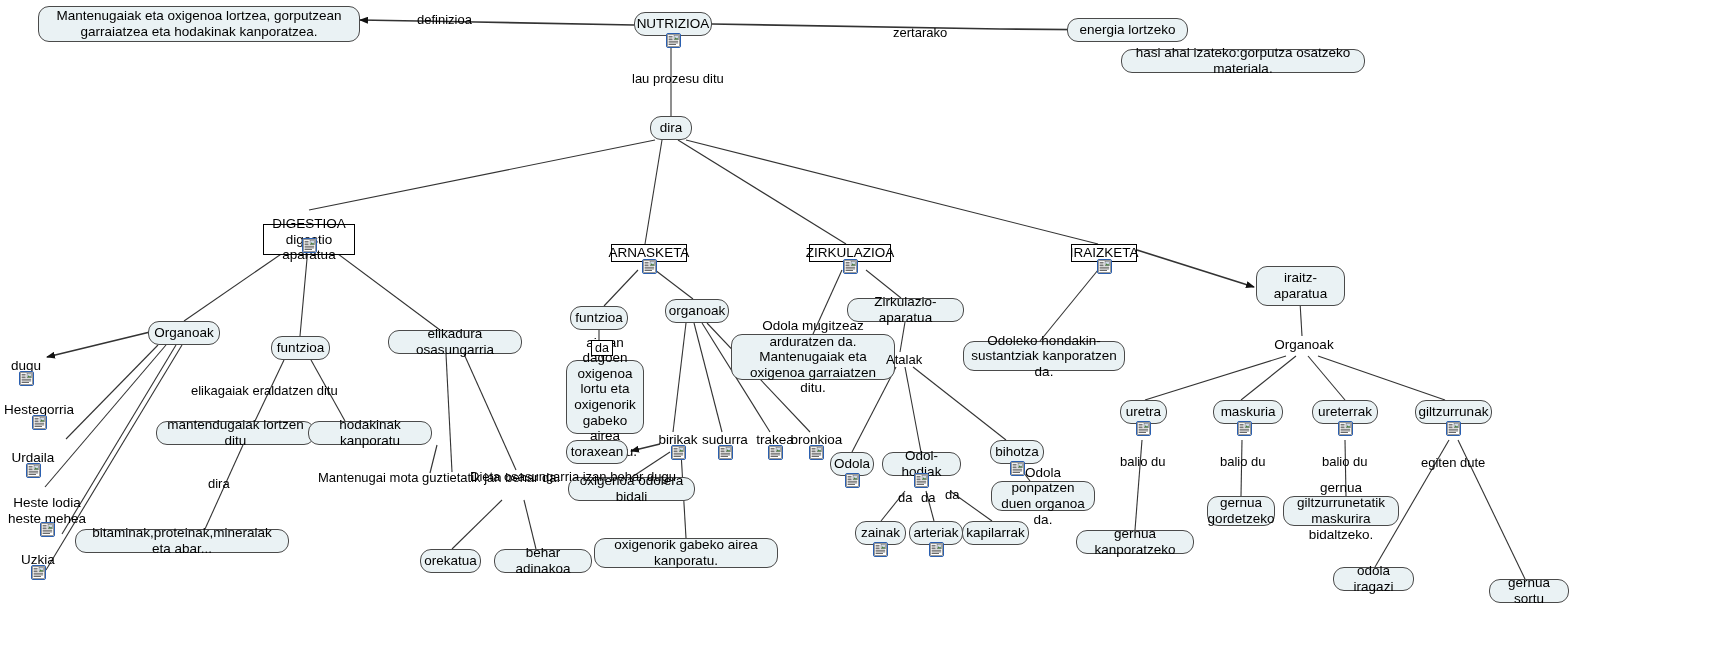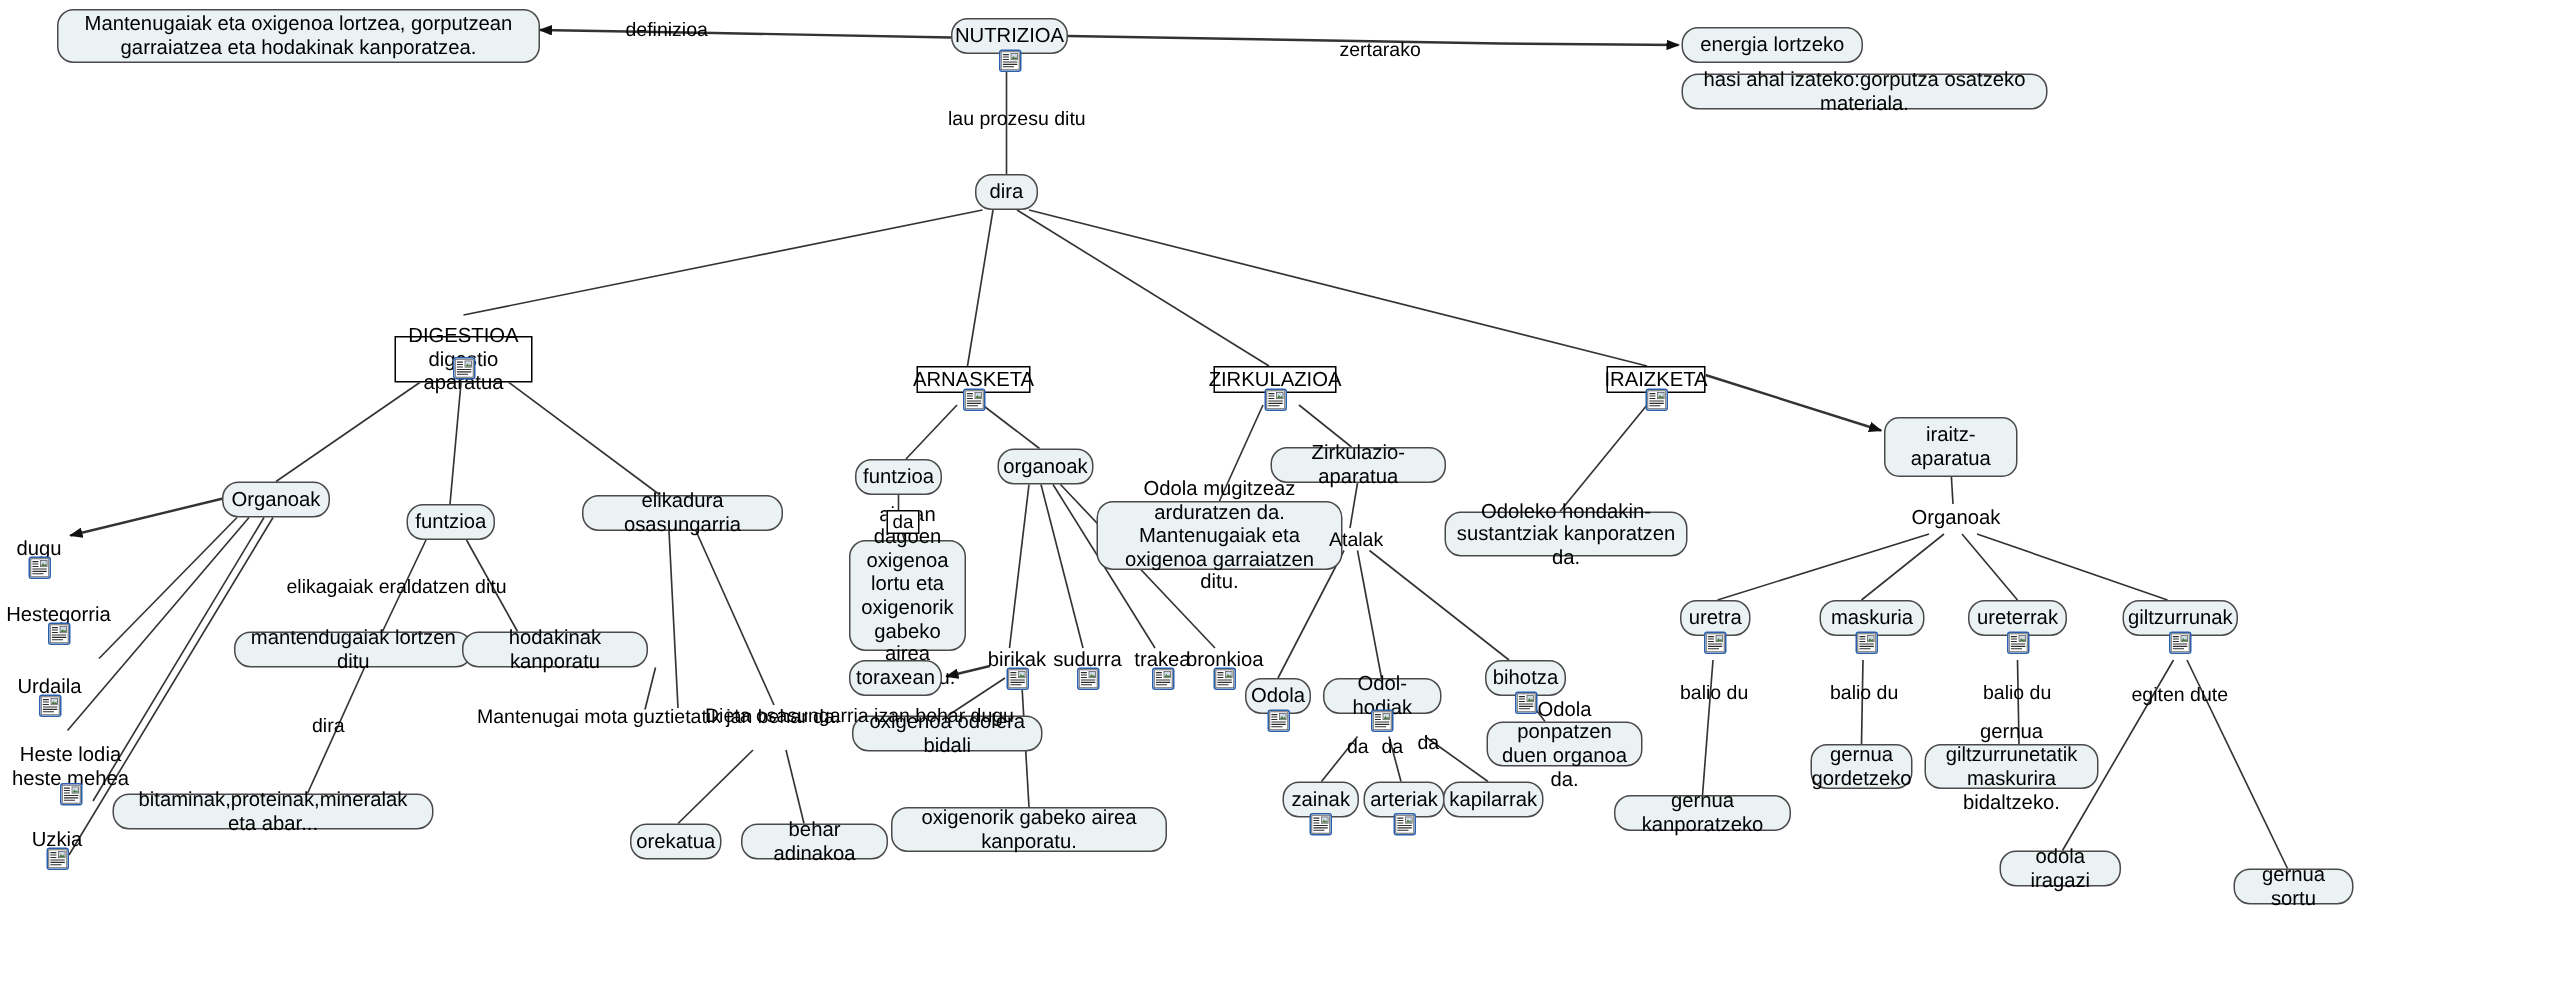--- a/index.html
+++ b/index.html
@@ -166,21 +166,21 @@
           <g stroke="#2a2a2a" stroke-width="0.7">
             <line x1="1.6" y1="2.4" x2="5.6" y2="2.4"></line>
             <line x1="1.6" y1="4.0" x2="5.6" y2="4.0"></line>
             <line x1="1.6" y1="5.6" x2="5.6" y2="5.6"></line>
             <line x1="1.6" y1="7.3" x2="11.2" y2="7.3"></line>
             <line x1="1.6" y1="8.9" x2="11.2" y2="8.9"></line>
             <line x1="1.6" y1="10.5" x2="9.0" y2="10.5"></line>
           </g>
         </svg>
       </div>
-      <div class="node rounded" style="left: 1121px; top: 18px; width: 121px; min-height: 24px; height: 24px; border-radius: 11px;">energia lortzeko</div>
+      <div class="node rounded" style="left: 1067px; top: 18px; width: 121px; min-height: 24px; height: 24px; border-radius: 11px;">energia lortzeko</div>
       <div class="node rounded" style="left: 1121px; top: 49px; width: 244px; min-height: 24px; height: 24px;">hasi ahal izateko:gorputza osatzeko materiala.</div>
       <div class="node rounded" style="left: 650px; top: 116px; width: 42px; min-height: 24px; height: 24px;">dira</div>
       <div class="node square" style="left: 263px; top: 224px; width: 92px; min-height: 31px; height: 31px;">DIGESTIOA
 digestio aparatua</div>
       <div class="badge" style="left: 301.5px; top: 238px;">
         <svg width="13" height="13" viewBox="0 0 13 13">
           <rect x="0.5" y="0.5" width="12" height="12" fill="#ffffff" stroke="#6f6f6f" stroke-width="0.7"></rect>
           <rect x="7" y="1.6" width="4.4" height="4.2" fill="#cfd9e8" stroke="#5a5a5a" stroke-width="0.5"></rect>
           <path d="M7.3 5.4 L8.6 3.3 L9.6 4.6 L10.4 3.8 L11.2 5.4 Z" fill="#4a7d3a"></path>
           <g stroke="#2a2a2a" stroke-width="0.7">
@@ -477,21 +477,21 @@
             <line x1="1.6" y1="2.4" x2="5.6" y2="2.4"></line>
             <line x1="1.6" y1="4.0" x2="5.6" y2="4.0"></line>
             <line x1="1.6" y1="5.6" x2="5.6" y2="5.6"></line>
             <line x1="1.6" y1="7.3" x2="11.2" y2="7.3"></line>
             <line x1="1.6" y1="8.9" x2="11.2" y2="8.9"></line>
             <line x1="1.6" y1="10.5" x2="9.0" y2="10.5"></line>
           </g>
         </svg>
       </div>
       <div class="node rounded" style="left: 962px; top: 521px; width: 67px; min-height: 24px; height: 24px;">kapilarrak</div>
-      <div class="node rounded" style="left: 1256px; top: 278px; width: 89px; min-height: 24px; height: 40px; border-radius: 10px;">iraitz-aparatua</div>
+      <div class="node rounded" style="left: 1256px; top: 266px; width: 89px; min-height: 24px; height: 40px;">iraitz-aparatua</div>
       <div class="node rounded" style="left: 963px; top: 341px; width: 162px; min-height: 30px; height: 30px;">Odoleko hondakin-sustantziak kanporatzen da.</div>
       <div class="node plain" style="left: 1272px; top: 336px; width: 64px; min-height: 18px;">Organoak</div>
       <div class="node rounded" style="left: 1120px; top: 400px; width: 47px; min-height: 24px; height: 24px;">uretra</div>
       <div class="badge" style="left: 1136px; top: 421px;">
         <svg width="13" height="13" viewBox="0 0 13 13">
           <rect x="0.5" y="0.5" width="12" height="12" fill="#ffffff" stroke="#6f6f6f" stroke-width="0.7"></rect>
           <rect x="7" y="1.6" width="4.4" height="4.2" fill="#cfd9e8" stroke="#5a5a5a" stroke-width="0.5"></rect>
           <path d="M7.3 5.4 L8.6 3.3 L9.6 4.6 L10.4 3.8 L11.2 5.4 Z" fill="#4a7d3a"></path>
           <g stroke="#2a2a2a" stroke-width="0.7">
             <line x1="1.6" y1="2.4" x2="5.6" y2="2.4"></line>

